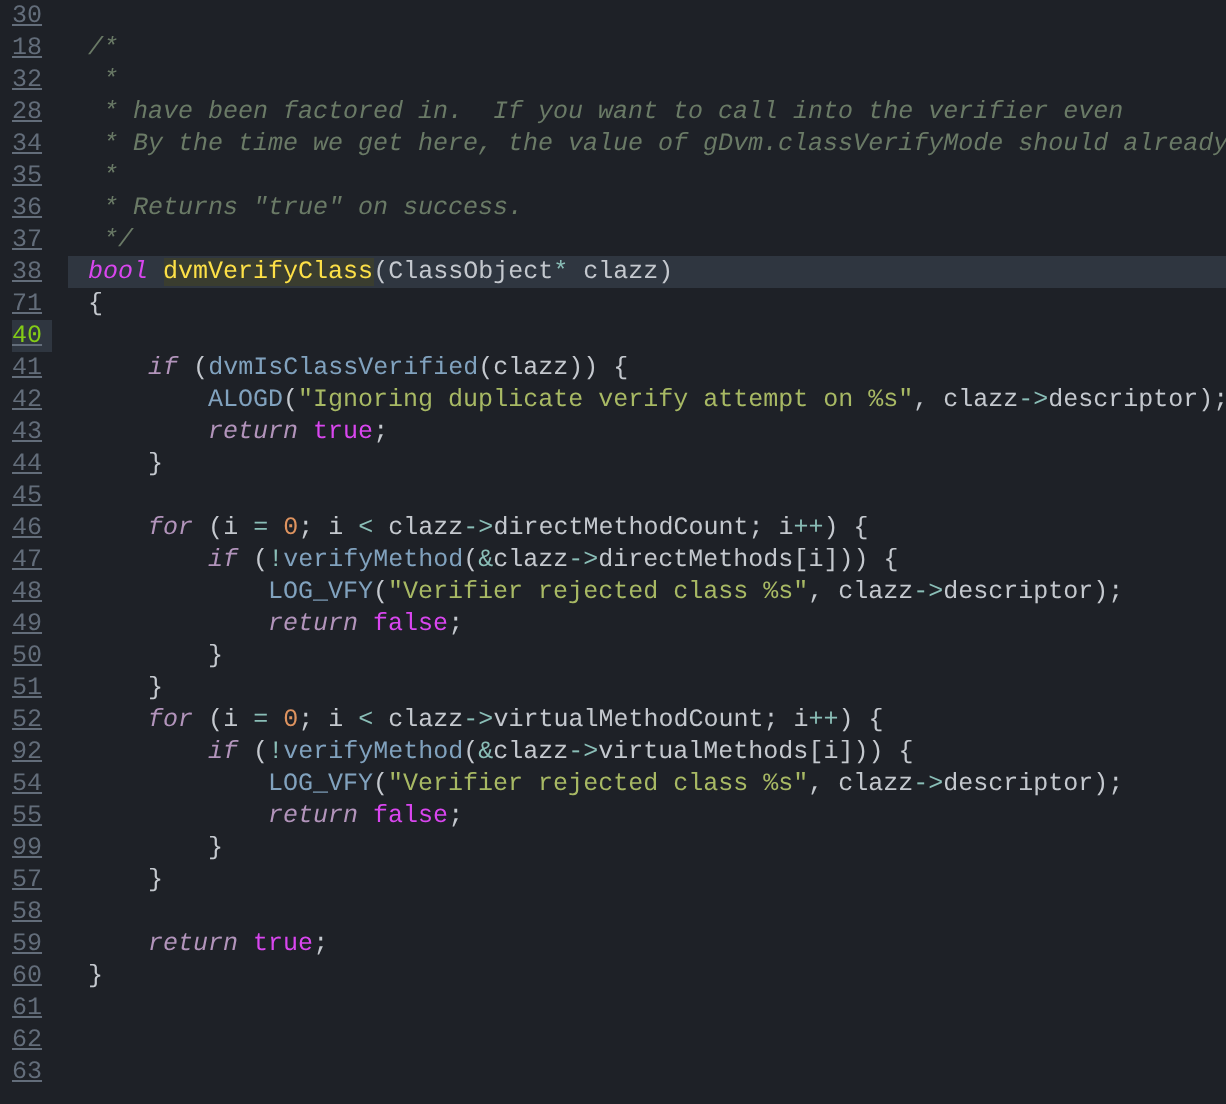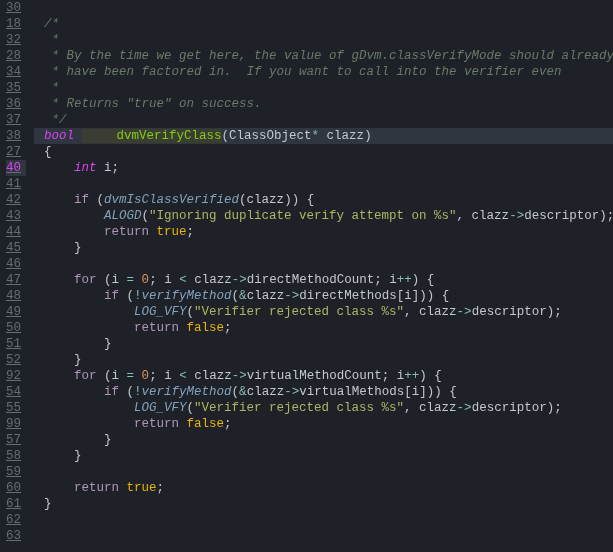--- a/index.html
+++ b/index.html
@@ -26,62 +26,62 @@
       padding: 0 8px 0 6px;
       user-select: none;
       min-width: 34px;
       text-decoration: underline;
     }
     .gutter .ln {
       height: 16px;
     }
     .gutter .ln.active {
       background: #2f3640;
-      color: #d946ef;
+      color: #84cc16;
     }
     .code {
       flex: 1;
       color: #c4c8ce;
       position: relative;
     }
     .line {
       height: 16px;
       white-space: pre;
       padding-left: 10px;
     }
     .line.active {
       background: #2f3640;
     }
     .c-comment { color: #6a7a66; font-style: italic; }
-    .c-keyword { color: #b294bb; }
+    .c-keyword { color: #b294bb; font-style: italic; }
     .c-type { color: #d946ef; font-style: italic; }
-    .c-func { color: #81a2be; font-style: italic; }
-    .c-funcdef { color: #84cc16; background: #3a3d2f; padding-left: 35px; }
+    .c-func { color: #81a2be; }
+    .c-funcdef { color: #fde047; background: #3a3d2f; }
     .c-plain { color: #c4c8ce; }
     .c-paren { color: #c4c8ce; }
     .c-number { color: #de935f; }
     .c-string { color: #a8b964; }
     .c-op { color: #8abeb7; }
-    .c-const { color: #eab308; }
+    .c-const { color: #d946ef; }
   </style>
 </head>
 <body>
 
 <div class="editor">
   <div class="gutter">
       <div class="ln">30</div>
       <div class="ln">18</div>
       <div class="ln">32</div>
       <div class="ln">28</div>
       <div class="ln">34</div>
       <div class="ln">35</div>
       <div class="ln">36</div>
       <div class="ln">37</div>
       <div class="ln">38</div>
-      <div class="ln">27</div>
+      <div class="ln">71</div>
       <div class="ln active">40</div>
       <div class="ln">41</div>
       <div class="ln">42</div>
       <div class="ln">43</div>
       <div class="ln">44</div>
       <div class="ln">45</div>
       <div class="ln">46</div>
       <div class="ln">47</div>
       <div class="ln">48</div>
       <div class="ln">49</div>
@@ -97,28 +97,27 @@
       <div class="ln">59</div>
       <div class="ln">60</div>
       <div class="ln">61</div>
       <div class="ln">62</div>
       <div class="ln">63</div>
     </div>
   <div class="code">
       <div class="line"><span></span></div>
       <div class="line"><span class="c-comment">/*</span></div>
       <div class="line"><span class="c-comment"> *</span></div>
+      <div class="line"><span class="c-comment"> * have been factored in.  If you want to call into the verifier even</span></div>
       <div class="line"><span class="c-comment"> * By the time we get here, the value of gDvm.classVerifyMode should already</span></div>
-      <div class="line"><span class="c-comment"> * have been factored in.  If you want to call into the verifier even</span></div>
       <div class="line"><span class="c-comment"> *</span></div>
       <div class="line"><span class="c-comment"> * Returns "true" on success.</span></div>
       <div class="line"><span class="c-comment"> */</span></div>
       <div class="line active"><span class="c-type">bool</span><span class="c-plain"> </span><span class="c-funcdef">dvmVerifyClass</span><span class="c-paren">(</span><span class="c-plain">ClassObject</span><span class="c-op">*</span><span class="c-plain"> clazz</span><span class="c-paren">)</span></div>
       <div class="line"><span class="c-paren">{</span></div>
-      <div class="line"><span class="c-plain">    </span><span class="c-type">int</span><span class="c-plain"> i;</span></div>
       <div class="line"><span></span></div>
       <div class="line"><span class="c-plain">    </span><span class="c-keyword">if</span><span class="c-plain"> </span><span class="c-paren">(</span><span class="c-func">dvmIsClassVerified</span><span class="c-paren">(</span><span class="c-plain">clazz</span><span class="c-paren">))</span><span class="c-plain"> </span><span class="c-paren">{</span></div>
       <div class="line"><span class="c-plain">        </span><span class="c-func">ALOGD</span><span class="c-paren">(</span><span class="c-string">"Ignoring duplicate verify attempt on %s"</span><span class="c-plain">, clazz</span><span class="c-op">-&gt;</span><span class="c-plain">descriptor</span><span class="c-paren">)</span><span class="c-plain">;</span></div>
       <div class="line"><span class="c-plain">        </span><span class="c-keyword">return</span><span class="c-plain"> </span><span class="c-const">true</span><span class="c-plain">;</span></div>
       <div class="line"><span class="c-plain">    </span><span class="c-paren">}</span></div>
       <div class="line"><span></span></div>
       <div class="line"><span class="c-plain">    </span><span class="c-keyword">for</span><span class="c-plain"> </span><span class="c-paren">(</span><span class="c-plain">i </span><span class="c-op">=</span><span class="c-plain"> </span><span class="c-number">0</span><span class="c-plain">; i </span><span class="c-op">&lt;</span><span class="c-plain"> clazz</span><span class="c-op">-&gt;</span><span class="c-plain">directMethodCount; i</span><span class="c-op">++</span><span class="c-paren">)</span><span class="c-plain"> </span><span class="c-paren">{</span></div>
       <div class="line"><span class="c-plain">        </span><span class="c-keyword">if</span><span class="c-plain"> </span><span class="c-paren">(</span><span class="c-op">!</span><span class="c-func">verifyMethod</span><span class="c-paren">(</span><span class="c-op">&amp;</span><span class="c-plain">clazz</span><span class="c-op">-&gt;</span><span class="c-plain">directMethods</span><span class="c-paren">[</span><span class="c-plain">i</span><span class="c-paren">]))</span><span class="c-plain"> </span><span class="c-paren">{</span></div>
       <div class="line"><span class="c-plain">            </span><span class="c-func">LOG_VFY</span><span class="c-paren">(</span><span class="c-string">"Verifier rejected class %s"</span><span class="c-plain">, clazz</span><span class="c-op">-&gt;</span><span class="c-plain">descriptor</span><span class="c-paren">)</span><span class="c-plain">;</span></div>
       <div class="line"><span class="c-plain">            </span><span class="c-keyword">return</span><span class="c-plain"> </span><span class="c-const">false</span><span class="c-plain">;</span></div>

